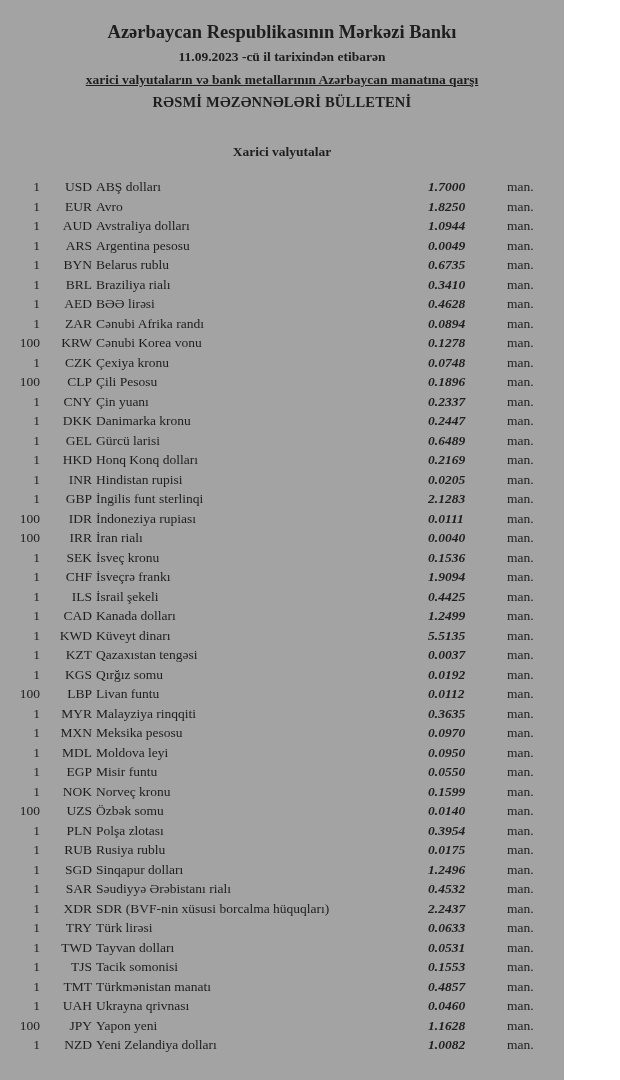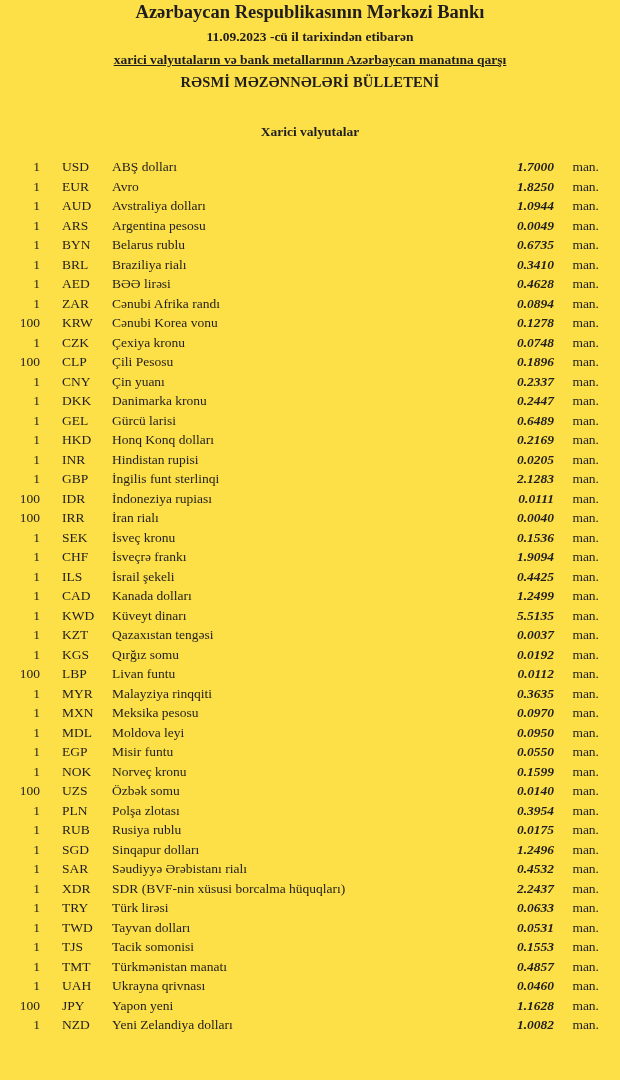--- a/index.html
+++ b/index.html
@@ -8,24 +8,25 @@
     background: #ffffff;
   }
   body {
     width: 620px;
     height: 1080px;
     font-family: "Liberation Serif", "DejaVu Serif", serif;
     color: #1f1d1e;
     overflow: hidden;
   }
   .page {
-    width: 620px;
+    width: 564px;
     height: 1080px;
     box-sizing: border-box;
-    background: #fde047;
+    padding-top: 20px;
+    background: #a3a3a3;
   }
   .hdr {
     text-align: center;
     font-weight: bold;
   }
   .hdr-title {
     font-size: 18.5px;
     line-height: 25px;
   }
   .hdr-date {
@@ -60,41 +61,41 @@
     padding: 0 21px 0 14px;
     font-size: 13.5px;
   }
   .cell-qty {
     width: 26px;
     text-align: right;
     flex: 0 0 auto;
   }
   .cell-code {
     width: 46px;
-    margin-left: 22px;
-    text-align: left;
+    margin-left: 6px;
+    text-align: right;
     flex: 0 0 auto;
   }
   .cell-name {
     flex: 1 1 auto;
     margin-left: 4px;
     white-space: nowrap;
     overflow: hidden;
   }
   .cell-rate {
     width: 70px;
-    text-align: right;
+    text-align: left;
     font-weight: bold;
     font-style: italic;
     flex: 0 0 auto;
   }
   .cell-unit {
     width: 36px;
     margin-left: 9px;
-    text-align: right;
+    text-align: left;
     flex: 0 0 auto;
   }
 </style>
 </head>
 <body>
 
 <div class="page">
 
   <div class="hdr">
     <div class="hdr-title">Azərbaycan Respublikasının Mərkəzi Bankı</div>

